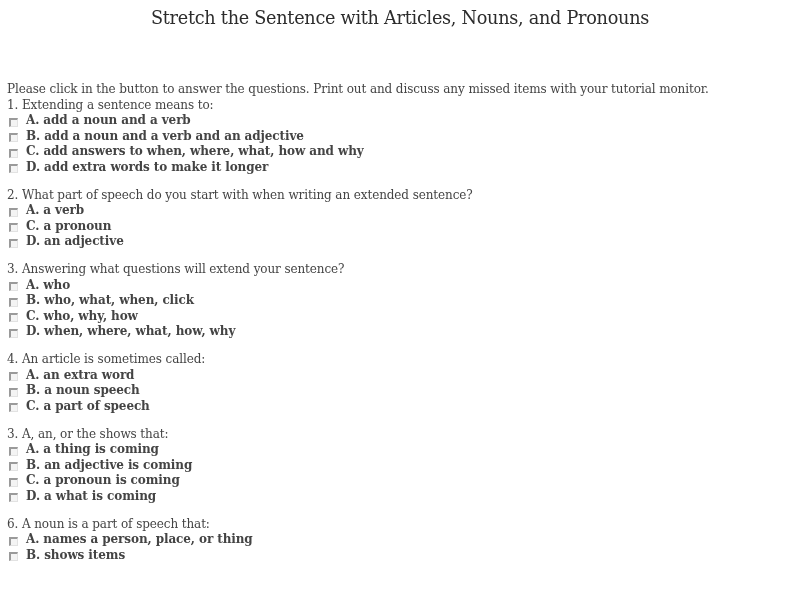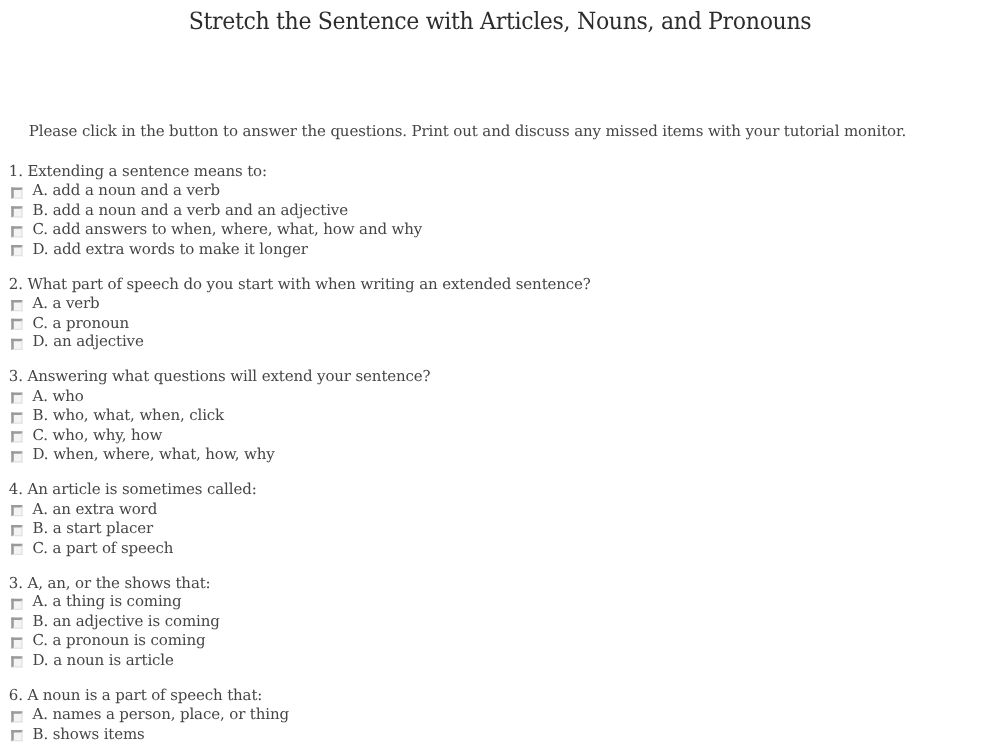--- a/index.html
+++ b/index.html
@@ -49,37 +49,38 @@
       position: absolute;
       top: 82px;
       left: 7px;
       width: 790px;
       font-size: 12px;
       line-height: 15.5px;
       color: #444444;
       letter-spacing: -0.1px;
     }
     .intro {
-      margin: 16px;
+      margin: 0;
       white-space: nowrap;
     }
     .question {
       margin: 0 0 12.5px 0;
     }
     .question-text {
       margin: 0;
       white-space: nowrap;
     }
     .option {
       display: flex;
       align-items: center;
       height: 15.5px;
       padding-left: 2px;
       white-space: nowrap;
       cursor: pointer;
+      font-weight: bold;
     }
     .radio {
       display: inline-block;
       width: 6px;
       height: 6px;
       border-top: 2px solid #9a9a9a;
       border-left: 2px solid #9a9a9a;
       border-right: 1px solid #e2e2e2;
       border-bottom: 1px solid #e2e2e2;
       background: #f4f4f4;
@@ -157,21 +158,21 @@
     </div>
 
     <div class="question">
       <p class="question-text">4. An article is sometimes called:</p>
       <label class="option">
         <span class="radio"></span>
         <span class="option-label">A. an extra word</span>
       </label>
       <label class="option">
         <span class="radio"></span>
-        <span class="option-label">B. a start placer</span>
+        <span class="option-label">B. a noun speech</span>
       </label>
       <label class="option">
         <span class="radio"></span>
         <span class="option-label">C. a part of speech</span>
       </label>
     </div>
 
     <div class="question">
       <p class="question-text">3. A, an, or the shows that:</p>
       <label class="option">
@@ -181,21 +182,21 @@
       <label class="option">
         <span class="radio"></span>
         <span class="option-label">B. an adjective is coming</span>
       </label>
       <label class="option">
         <span class="radio"></span>
         <span class="option-label">C. a pronoun is coming</span>
       </label>
       <label class="option">
         <span class="radio"></span>
-        <span class="option-label">D. a noun is article</span>
+        <span class="option-label">D. a what is coming</span>
       </label>
     </div>
 
     <div class="question">
       <p class="question-text">6. A noun is a part of speech that:</p>
       <label class="option">
         <span class="radio"></span>
         <span class="option-label">A. names a person, place, or thing</span>
       </label>
       <label class="option">

